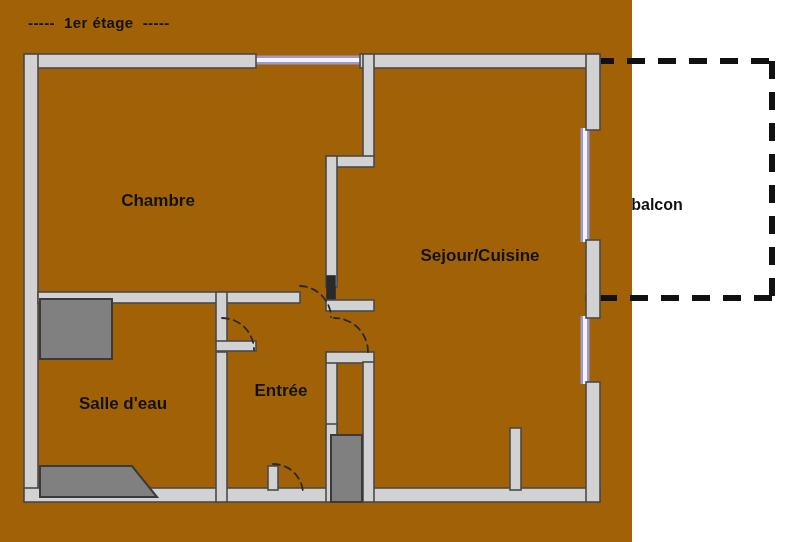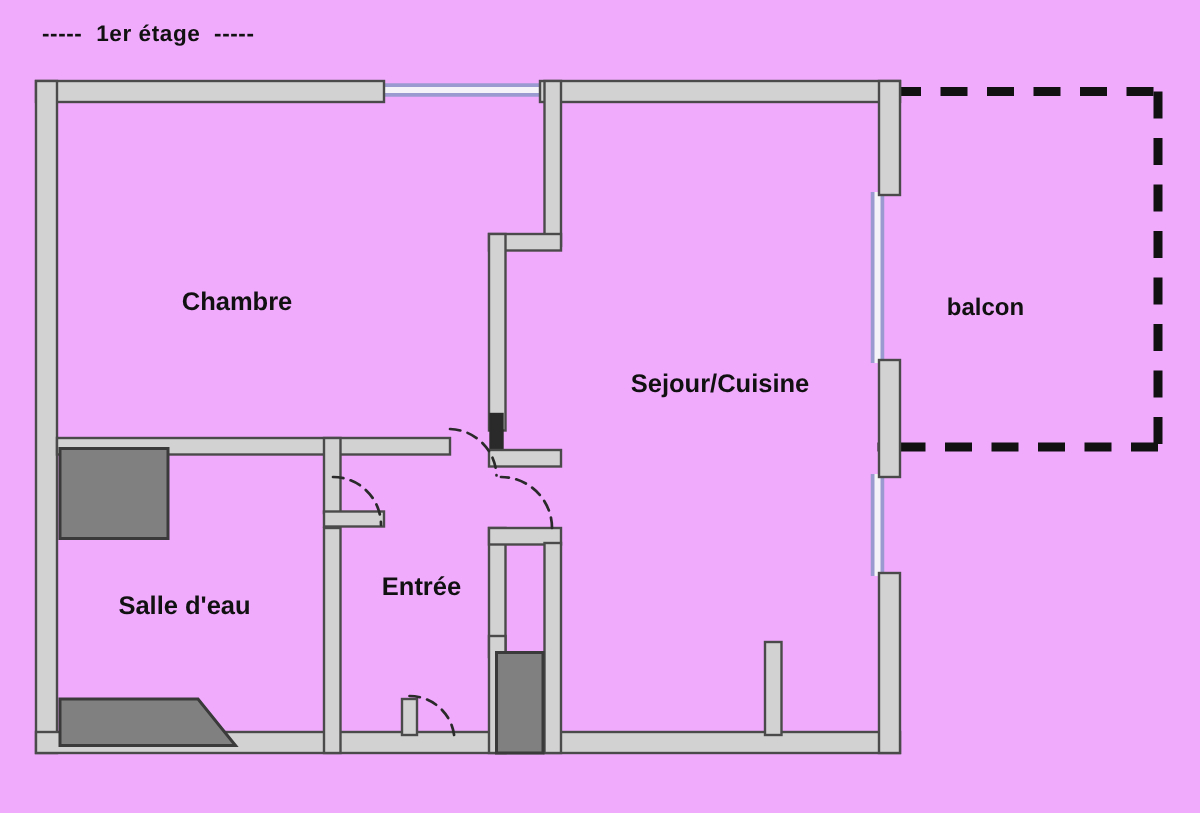--- a/index.html
+++ b/index.html
@@ -9,23 +9,23 @@
   }
   body {
     width: 800px;
     height: 542px;
     font-family: "Liberation Sans", sans-serif;
     overflow: hidden;
     position: relative;
   }
   #floorplan-root {
     position: relative;
-    width: 800px;
+    width: 632px;
     height: 542px;
-    background: #f0abfc;
+    background: #a16207;
   }
   #plan-title {
     position: absolute;
     left: 28px;
     top: 14px;
     font-size: 15px;
     font-weight: bold;
     color: #111111;
     letter-spacing: 0.4px;
     white-space: pre;

